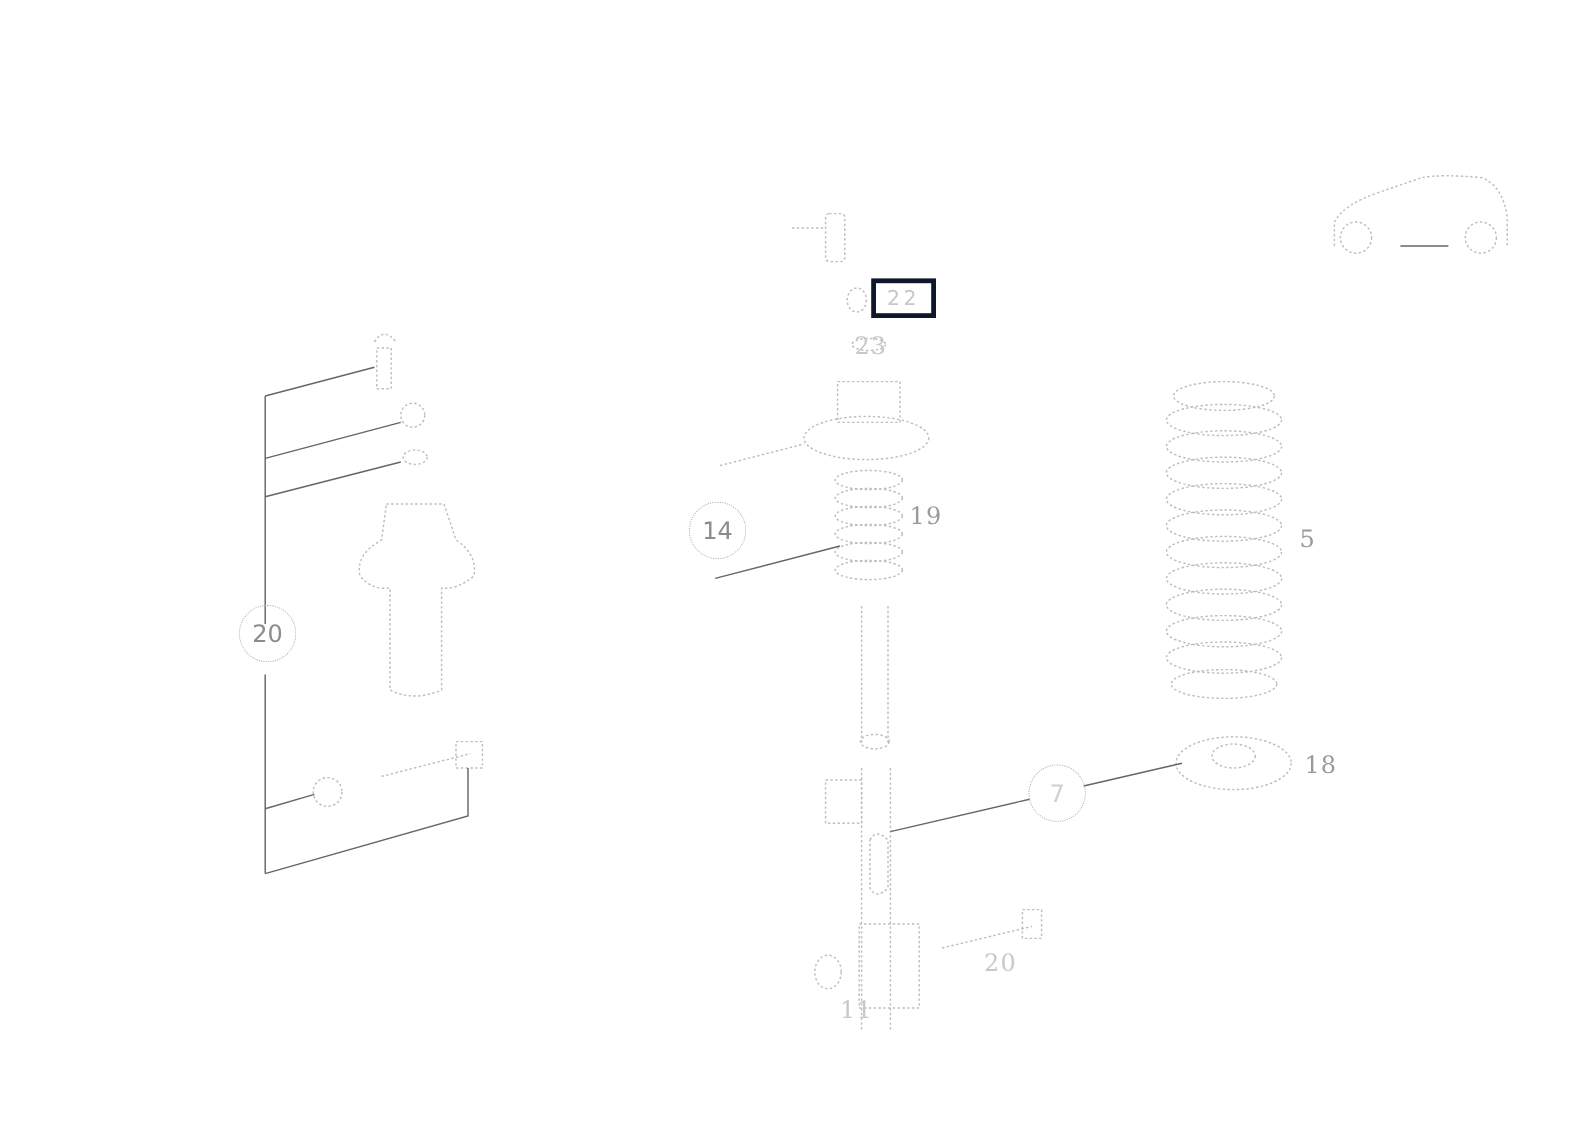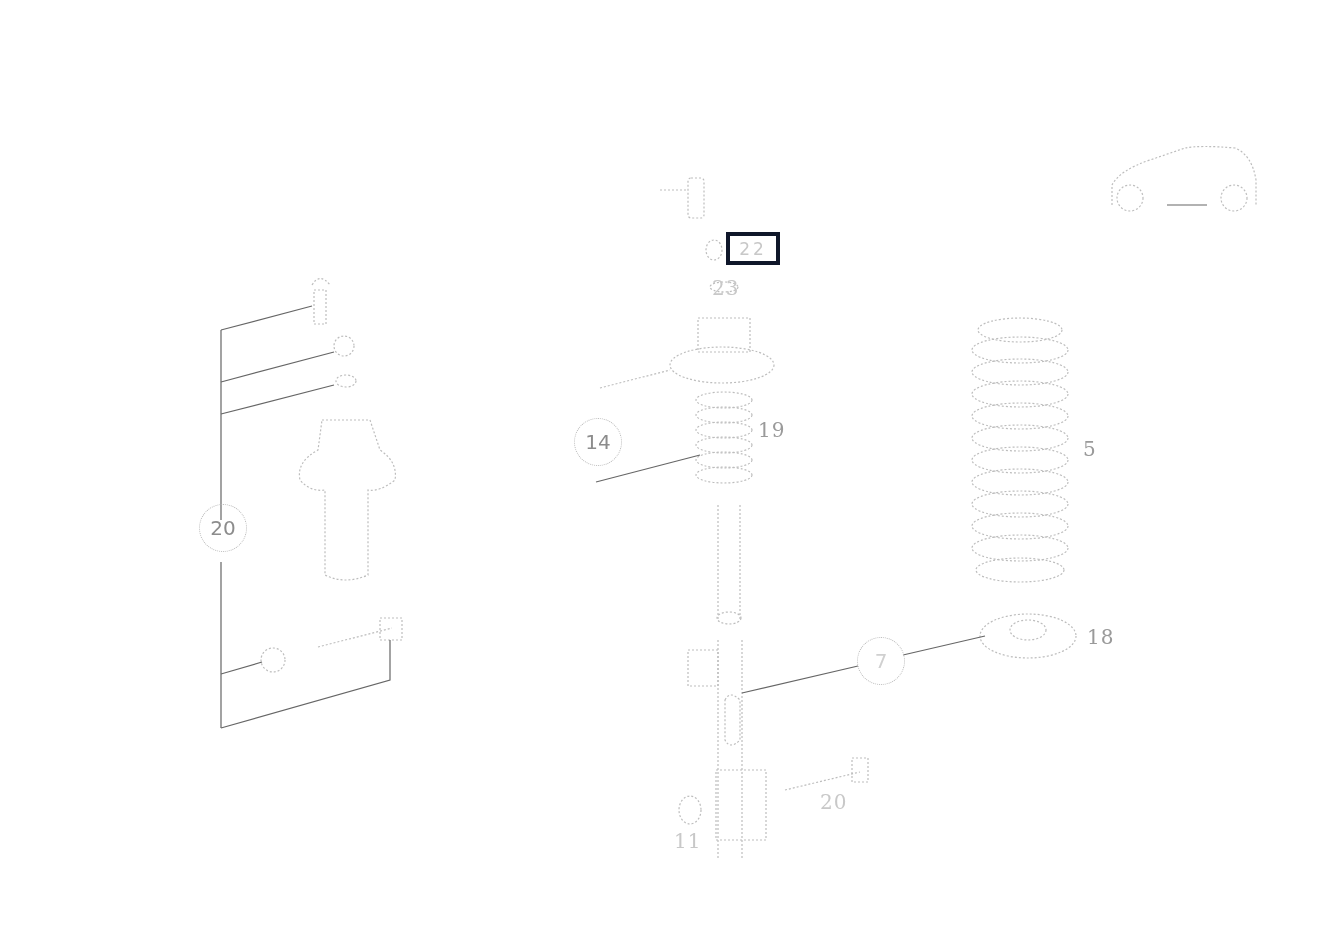--- a/index.html
+++ b/index.html
@@ -126,14 +126,14 @@
   </div>
 
   
   <div class="lbl" style="left:758px; top:420px;">19</div>
   <div class="lbl" style="left:1083px; top:439px;">5</div>
   <div class="lbl" style="left:1087px; top:627px;">18</div>
 
   
   <div class="lbl lbl-faint" style="left:712px; top:278px;">23</div>
   <div class="lbl lbl-faint" style="left:820px; top:792px;">20</div>
-  <div class="lbl lbl-faint" style="left:674px; top:831px;text-align:center;">11</div>
+  <div class="lbl lbl-faint" style="left:700px; top:831px;text-align:center;">11</div>
 </div>
 
 </body></html>

